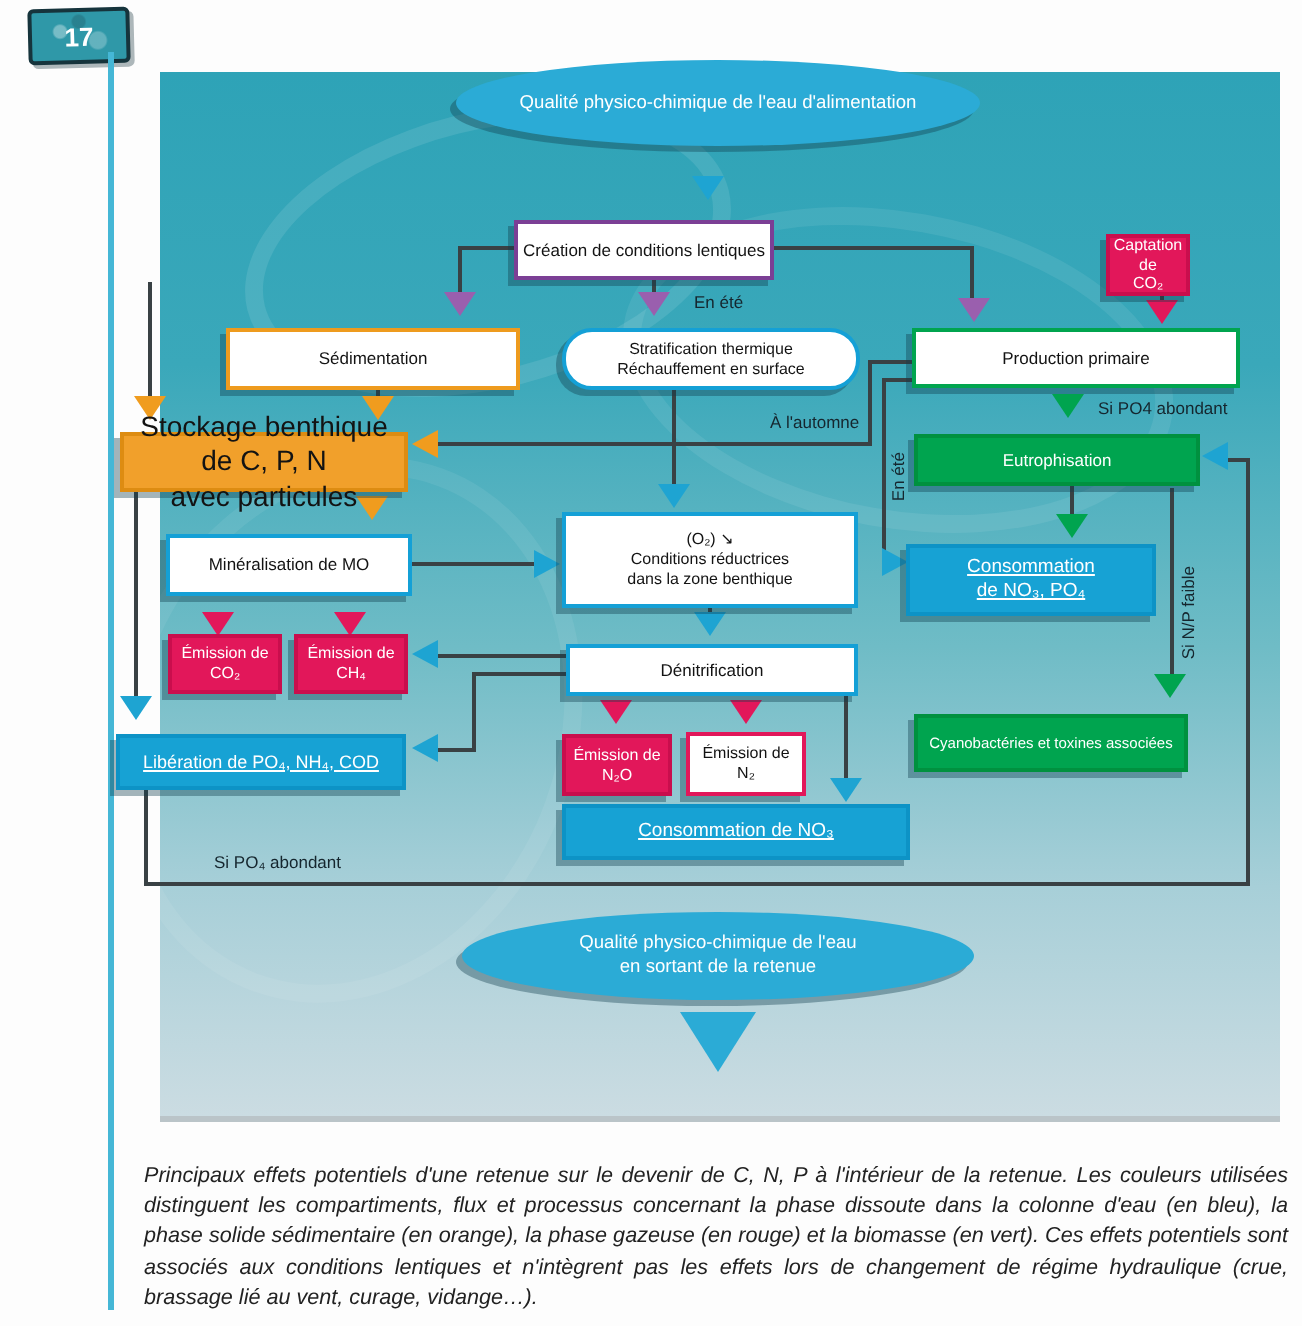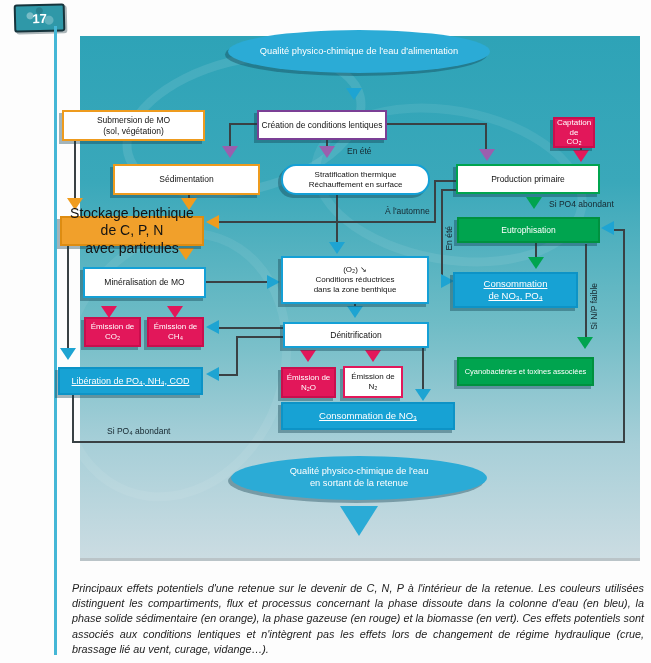--- a/index.html
+++ b/index.html
@@ -138,29 +138,27 @@
 
   <div class="ellipse" style="left:228px;top:30px;width:262px;height:43px;">
     <span>Qualité physico-chimique de l'eau d'alimentation</span>
   </div>
   <div class="ellipse" style="left:231px;top:456px;width:256px;height:44px;">
     <span style="white-space:pre-line;">Qualité physico-chimique de l'eau
 en sortant de la retenue</span>
   </div>
   <div class="big-tri" style="left:340px;top:506px;"></div>
 
-  <div class="node n-white-orange" style="left:62px;top:110px;width:143px;height:31px;">Submersion de MO
-(sol, végétation)</div>
   <div class="node n-white-purple" style="left:257px;top:110px;width:130px;height:30px;">Création de conditions lentiques</div>
   <div class="node n-crimson" style="left:553px;top:117px;width:42px;height:31px;font-size:8px;">Captation de
 CO₂</div>
   <div class="node n-white-orange" style="left:113px;top:164px;width:147px;height:31px;">Sédimentation</div>
   <div class="node n-white-cyan" style="left:281px;top:164px;width:149px;height:31px;font-size:8px;border-radius:15px;">Stratification thermique
 Réchauffement en surface</div>
-  <div class="node n-white-green" style="left:456px;top:164px;width:144px;height:30px;">Production primaire</div>
+  <div class="node n-white-green" style="left:456px;top:164px;width:164px;height:30px;">Production primaire</div>
   <div class="node n-orange" style="left:60px;top:216px;width:144px;height:30px;font-size:14px;">Stockage benthique de C, P, N
 avec particules</div>
   <div class="node n-green" style="left:457px;top:217px;width:143px;height:26px;">Eutrophisation</div>
   <div class="node n-white-cyan" style="left:83px;top:267px;width:123px;height:31px;">Minéralisation de MO</div>
   <div class="node n-white-cyan" style="left:281px;top:256px;width:148px;height:48px;font-size:8px;">(O₂) ↘
 Conditions réductrices
 dans la zone benthique</div>
   <div class="node n-cyan" style="left:453px;top:272px;width:125px;height:36px;font-size:9.5px;">Consommation
 de NO₃, PO₄</div>
   <div class="node n-crimson" style="left:84px;top:317px;width:57px;height:30px;font-size:8px;">Émission de

